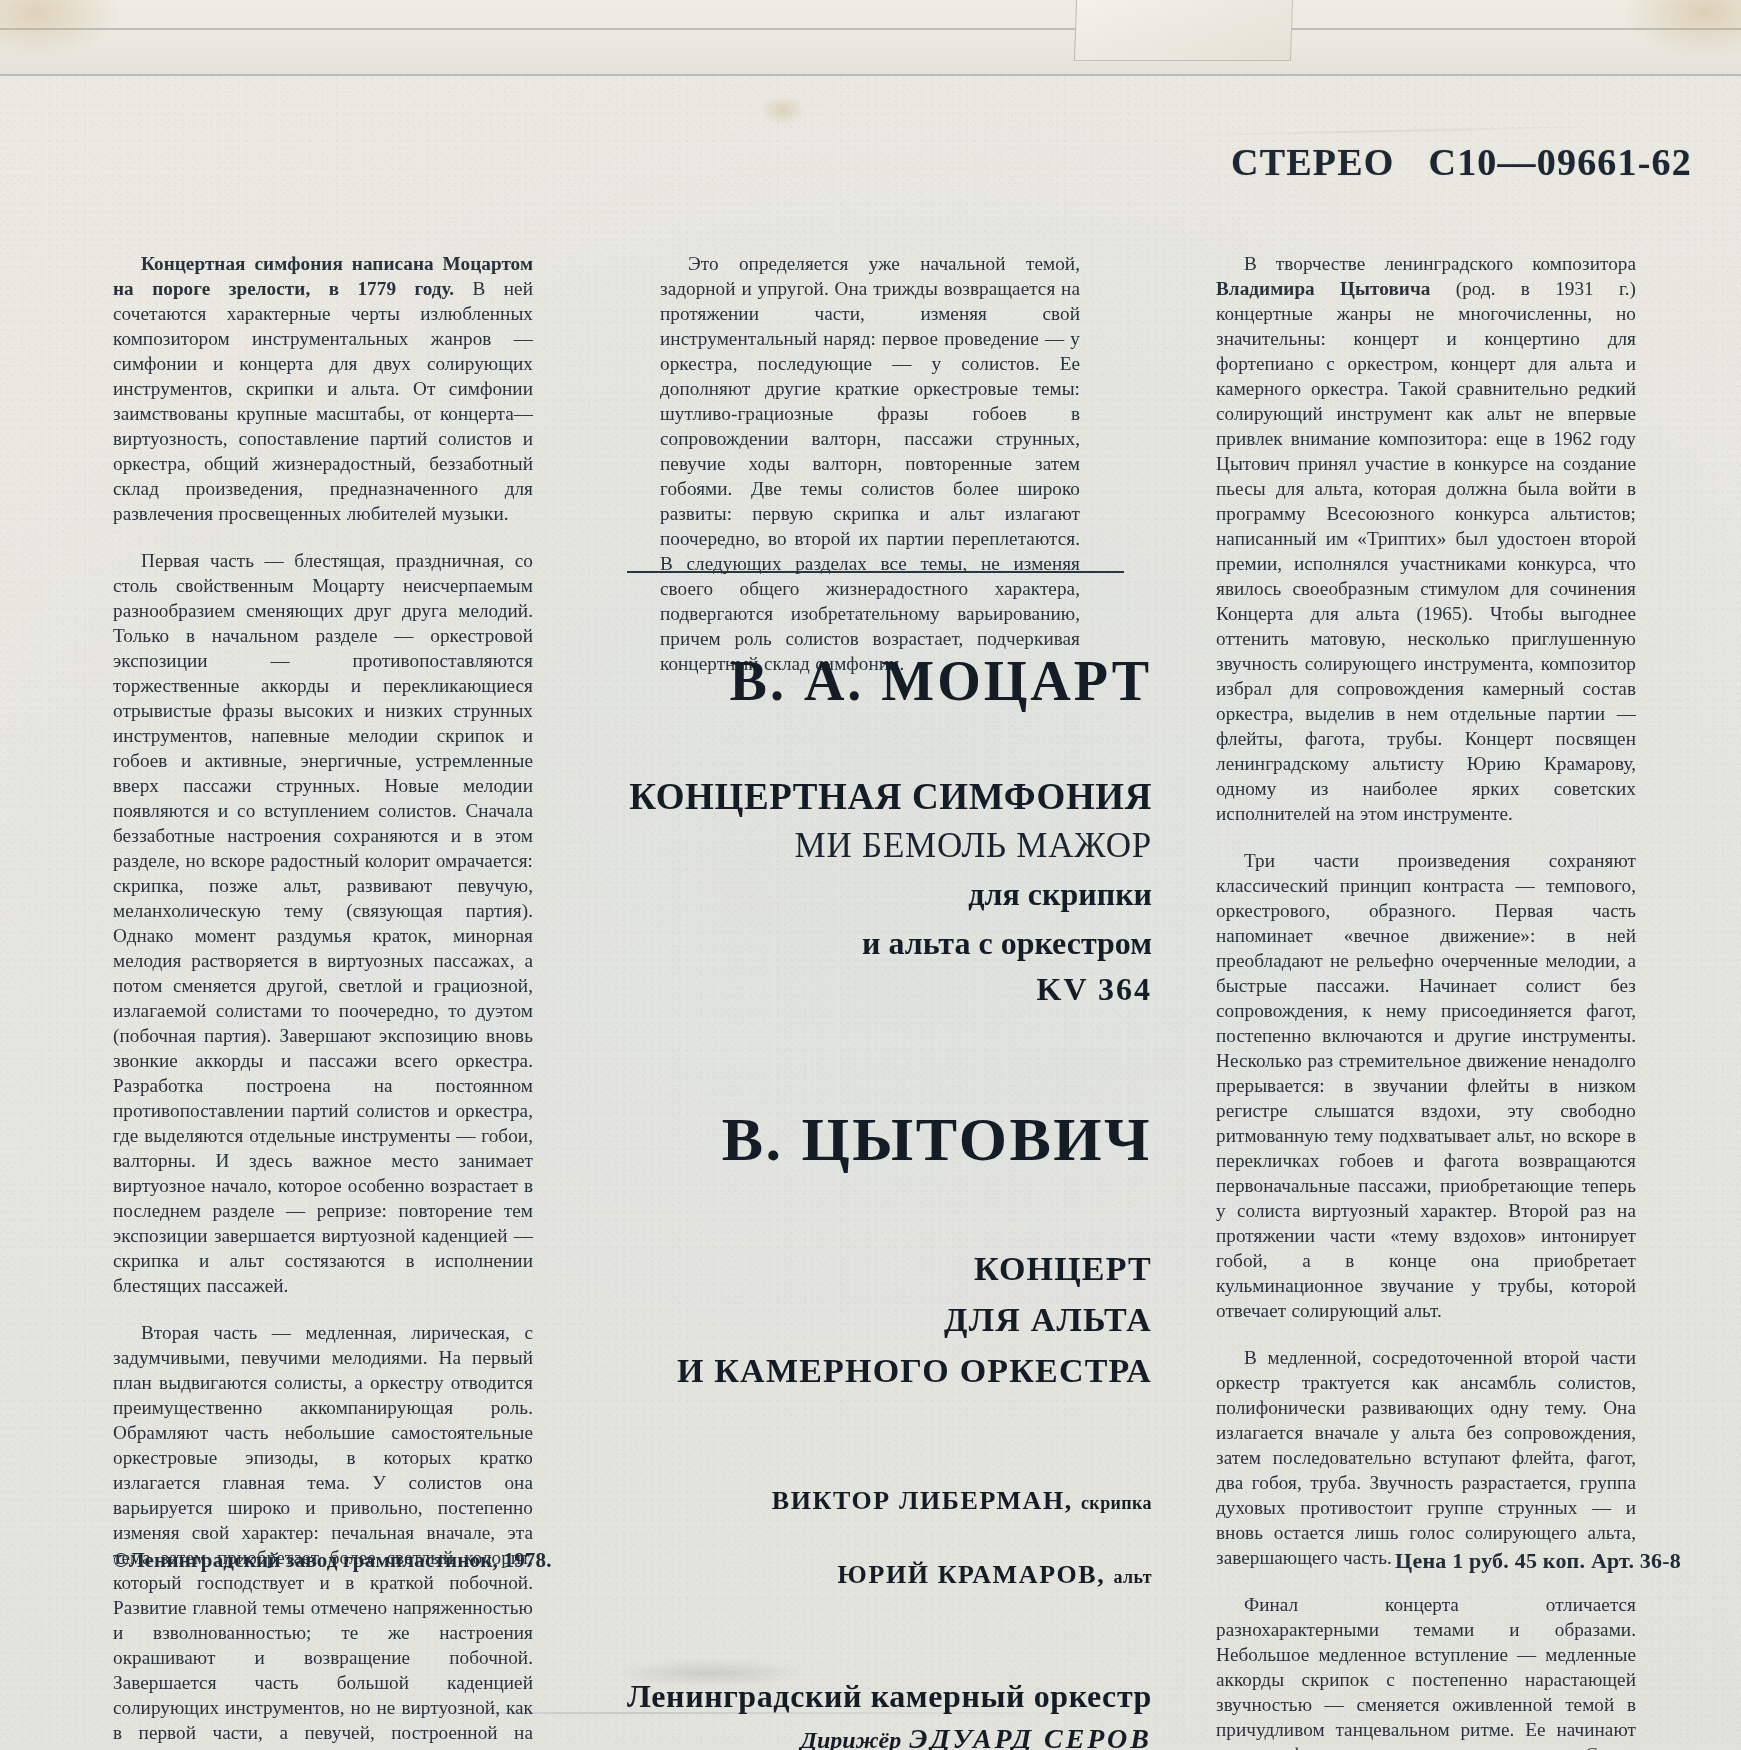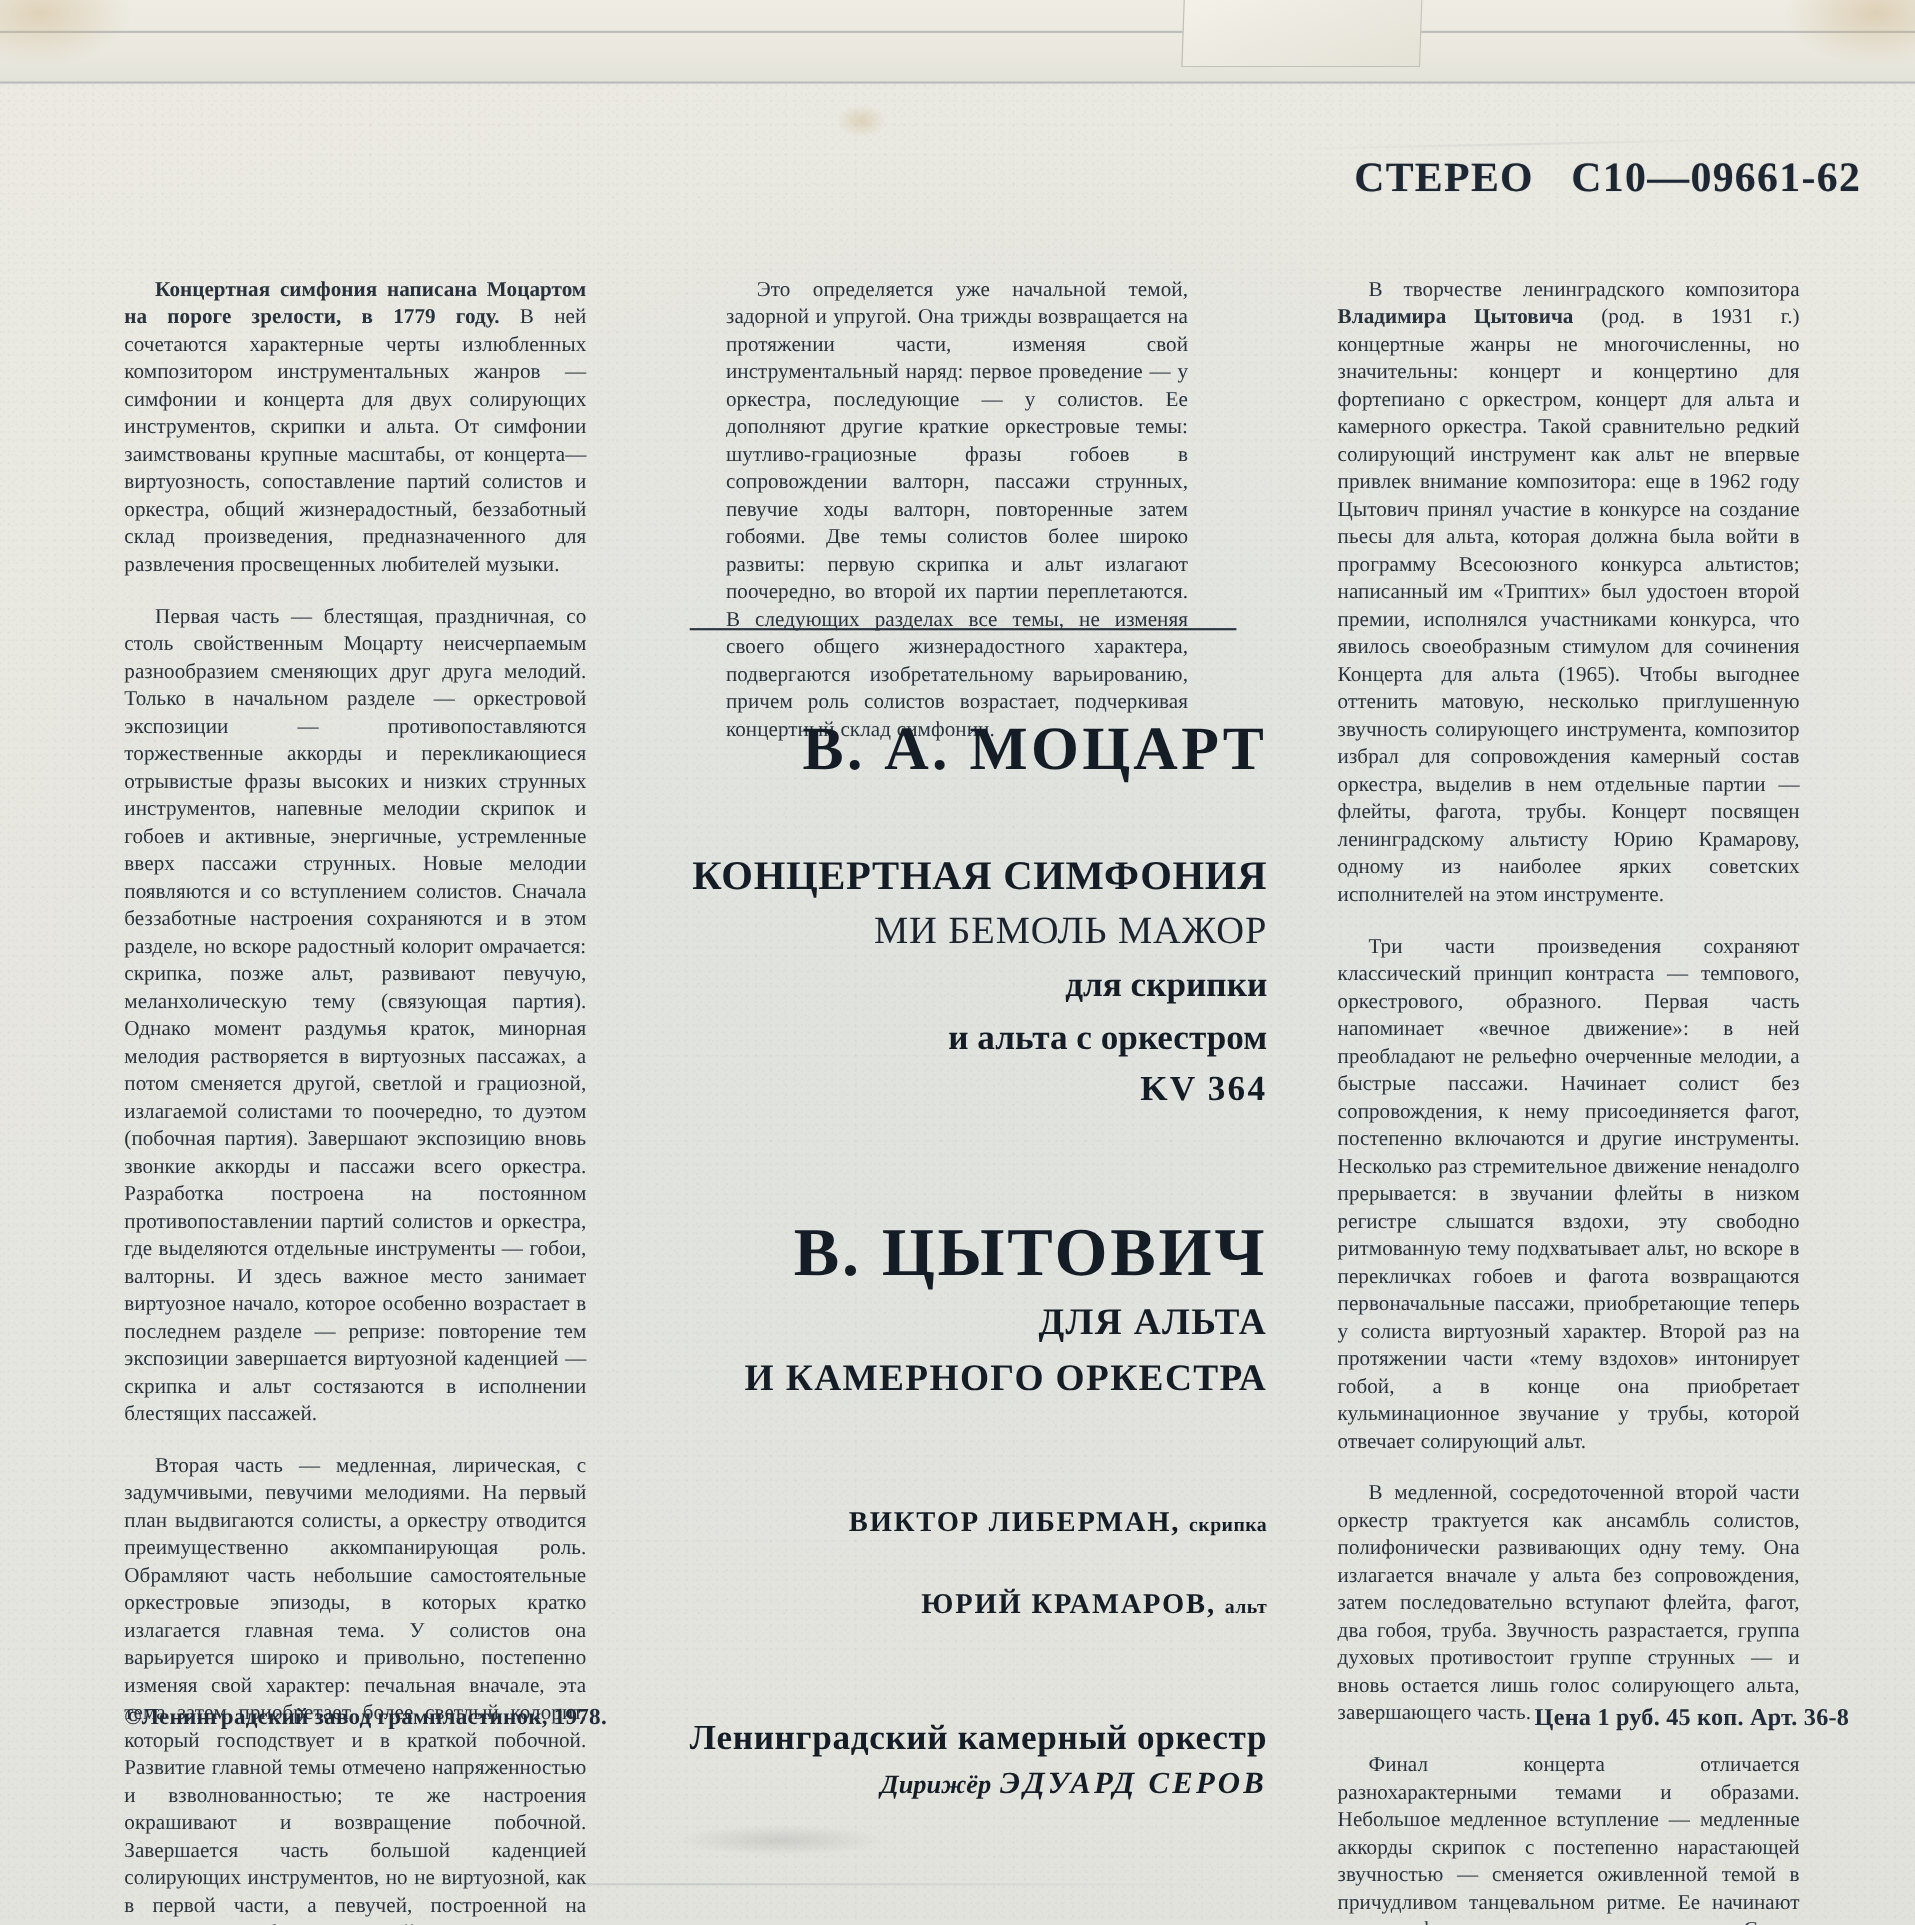--- a/index.html
+++ b/index.html
@@ -240,20 +240,21 @@
 
   <div class="center">
     <div class="composer">В. А. МОЦАРТ</div>
     <div class="work-main">КОНЦЕРТНАЯ СИМФОНИЯ</div>
     <div class="work-key">МИ БЕМОЛЬ МАЖОР</div>
     <div class="work-for">для скрипки</div>
     <div class="work-for">и альта с оркестром</div>
     <div class="work-cat">KV 364</div>
 
     <div class="composer2">В. ЦЫТОВИЧ</div>
+    <div class="work2-line">КОНЦЕРТ</div>
     <div class="work2-line n2">ДЛЯ АЛЬТА</div>
     <div class="work2-line n3">И КАМЕРНОГО ОРКЕСТРА</div>
 
     <div class="performer first">
       <span>ВИКТОР ЛИБЕРМАН,</span>
       <span class="inst">скрипка</span>
     </div>
     <div class="performer second">
       <span>ЮРИЙ КРАМАРОВ,</span>
       <span class="inst">альт</span>

